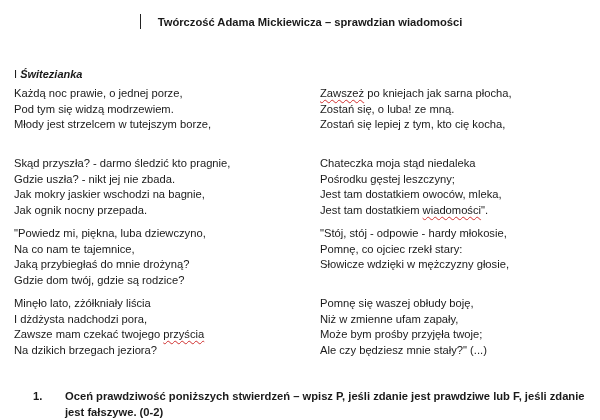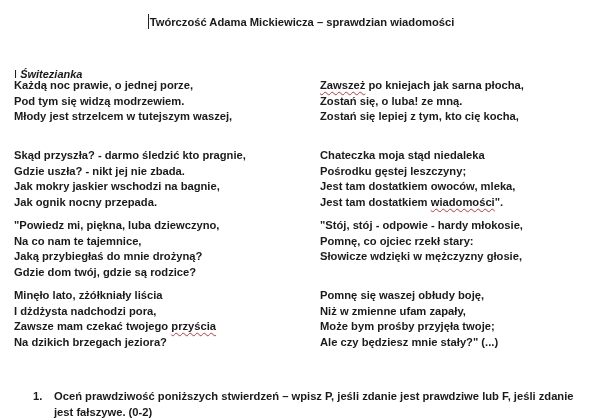--- a/index.html
+++ b/index.html
@@ -28,20 +28,21 @@
       width: 600px;
       text-align: center;
       font-weight: bold;
       font-size: 11.2px;
       line-height: 16px;
       padding-left: 2px;
     }
     .title-inner {
       position: relative;
       display: inline-block;
+      padding-left: 16px;
     }
     .cursor {
       position: absolute;
       left: -2px;
       top: 0px;
       width: 1px;
       height: 15px;
       background: #222;
     }
     .section-heading {
@@ -50,22 +51,21 @@
       top: 66px;
       line-height: 16px;
       font-size: 11px;
     }
     .section-heading .poem-title {
       font-weight: bold;
       font-style: italic;
     }
     .column {
       position: absolute;
-      top: 78px;
-      font-weight: bold;
+      top: 86px;
     }
     .col-left { left: 14px; }
     .col-right { left: 320px; }
     .stanza {
       margin: 0 0 8px 0;
       height: 62px;
     }
     .line {
       display: block;
       line-height: 15.5px;
@@ -85,21 +85,21 @@
       font-size: 11.2px;
       line-height: 15.5px;
     }
     .question .num {
       position: absolute;
       left: 0;
       top: 0;
     }
     .question .qtext {
       display: block;
-      margin-left: 21px;
+      margin-left: 32px;
     }
   </style>
 </head>
 <body>
 
 <div class="page">
 
   <div class="title">
     <span class="title-inner">
       <span class="cursor"></span>
@@ -109,21 +109,21 @@
 
   <div class="section-heading">
     <span>I</span>
     <span class="poem-title">Świtezianka</span>
   </div>
 
   <div class="column col-left">
     <div class="stanza">
       <span class="line">Każdą noc prawie, o jednej porze,</span>
       <span class="line">Pod tym się widzą modrzewiem.</span>
-      <span class="line">Młody jest strzelcem w tutejszym waszej,</span>
+      <span class="line">Młody jest strzelcem w tutejszym borze,</span>
     </div>
     <div class="stanza">
       <span class="line">Skąd przyszła? - darmo śledzić kto pragnie,</span>
       <span class="line">Gdzie uszła? - nikt jej nie zbada.</span>
       <span class="line">Jak mokry jaskier wschodzi na bagnie,</span>
       <span class="line">Jak ognik nocny przepada.</span>
     </div>
     <div class="stanza">
       <span class="line">"Powiedz mi, piękna, luba dziewczyno,</span>
       <span class="line">Na co nam te tajemnice,</span>

